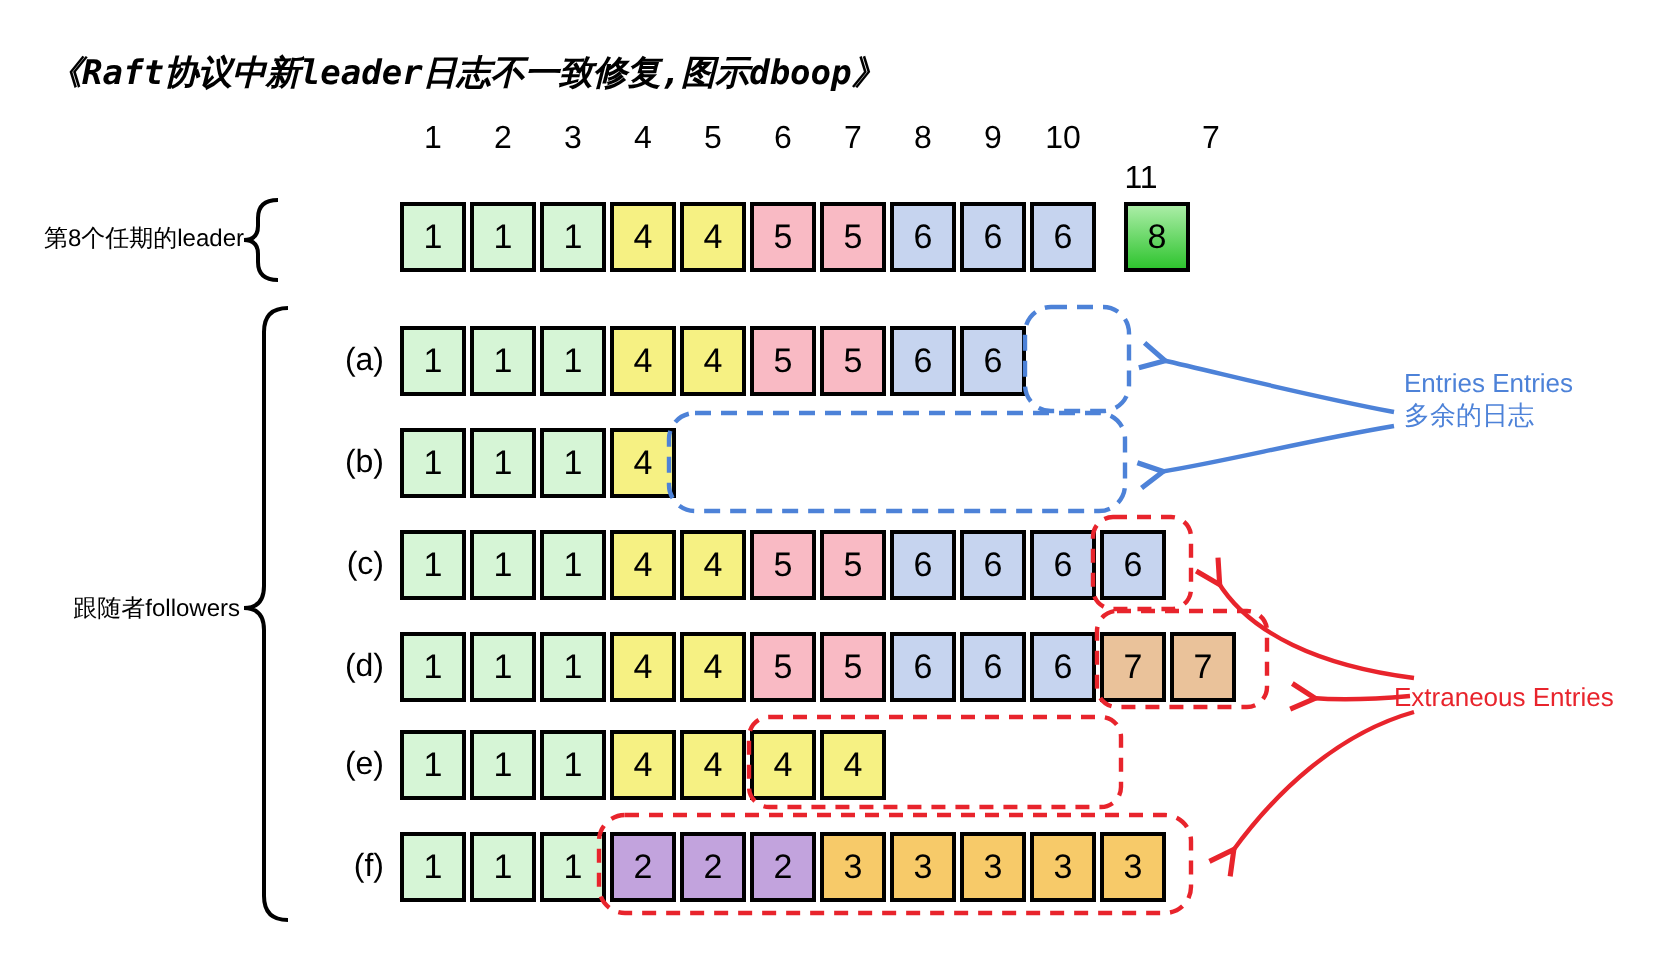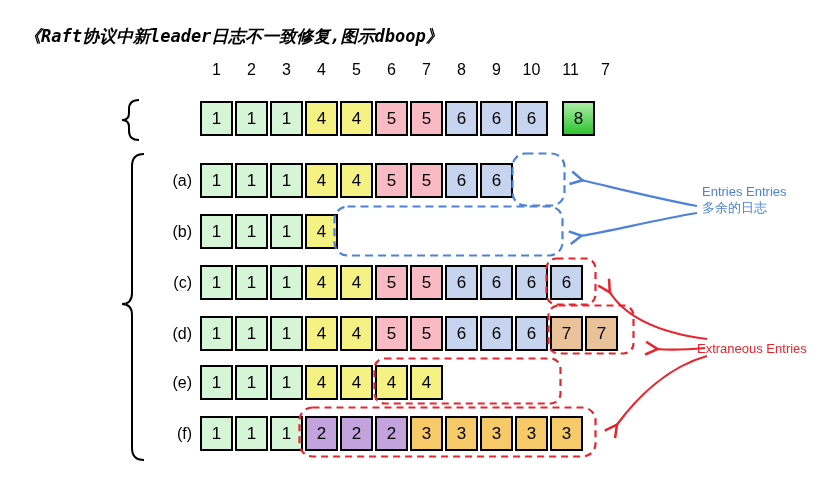--- a/index.html
+++ b/index.html
@@ -3,21 +3,21 @@
 <meta charset="utf-8">
 <style>
   html,body{margin:0;padding:0;background:#fff;}
   .canvas{position:relative;width:836px;height:478px;background:#fff;overflow:hidden;
           font-family:"Liberation Sans","DejaVu Sans",sans-serif;color:#000;}
   .title{position:absolute;left:24px;top:25px;font-family:"DejaVu Sans Mono","Liberation Mono",monospace;
          font-size:17px;font-weight:700;letter-spacing:0px;white-space:nowrap;font-style:italic;}
   .logindex-label{position:absolute;left:60px;top:66px;width:138px;text-align:right;font-size:12px;}
   .idx-row{position:absolute;left:200px;top:61px;display:flex;}
   .idx{width:33px;margin-right:2px;text-align:center;font-size:16px;}
-  .idx-gap{margin-left:4px;}
+  .idx-gap{margin-left:4px;margin-top:20px;}
   .row{position:absolute;left:150px;display:flex;align-items:center;}
   .rowlabel{width:42px;padding-right:8px;text-align:right;font-size:16px;}
   .cells{display:flex;}
   .cell{box-sizing:border-box;width:33px;height:35px;margin-right:2px;border:2px solid #000;
         display:flex;align-items:center;justify-content:center;font-size:17px;}
   .leader-row{position:absolute;left:200px;display:flex;}
   .gap12{margin-left:12px;}
   .sidelabel{position:absolute;text-align:right;font-size:12px;white-space:nowrap;}
   .ann{position:absolute;font-size:13px;line-height:16px;white-space:nowrap;}
   svg.overlay{position:absolute;left:0;top:0;width:836px;height:478px;pointer-events:none;}
@@ -37,38 +37,40 @@
       <span class="idx">5</span>
       <span class="idx">6</span>
       <span class="idx">7</span>
       <span class="idx">8</span>
       <span class="idx">9</span>
       <span class="idx">10</span>
       <span class="idx idx-gap">11</span>
       <span class="idx">7</span>
     </div>
 
+  <div class="sidelabel" style="left:0;top:111px;width:122px;">第8个任期的leader</div>
   <div class="leader-row" style="top:101px;">
     <div class="cells">
         <div class="cell" style="background: rgb(214, 245, 214);">1</div>
         <div class="cell" style="background: rgb(214, 245, 214);">1</div>
         <div class="cell" style="background: rgb(214, 245, 214);">1</div>
         <div class="cell" style="background: rgb(246, 241, 131);">4</div>
         <div class="cell" style="background: rgb(246, 241, 131);">4</div>
         <div class="cell" style="background: rgb(249, 186, 196);">5</div>
         <div class="cell" style="background: rgb(249, 186, 196);">5</div>
         <div class="cell" style="background: rgb(198, 212, 239);">6</div>
         <div class="cell" style="background: rgb(198, 212, 239);">6</div>
         <div class="cell" style="background: rgb(198, 212, 239);">6</div>
       </div>
     <div class="cells gap12">
         <div class="cell" style="background: linear-gradient(rgb(170, 237, 166), rgb(47, 196, 47));">8</div>
       </div>
   </div>
 
+  <div class="sidelabel" style="left:0;top:296px;width:120px;">跟随者followers</div>
 
   <div class="row" style="top:163px;">
     <div class="rowlabel">(a)</div>
     <div class="cells">
         <div class="cell" style="background: rgb(214, 245, 214);">1</div>
         <div class="cell" style="background: rgb(214, 245, 214);">1</div>
         <div class="cell" style="background: rgb(214, 245, 214);">1</div>
         <div class="cell" style="background: rgb(246, 241, 131);">4</div>
         <div class="cell" style="background: rgb(246, 241, 131);">4</div>
         <div class="cell" style="background: rgb(249, 186, 196);">5</div>

